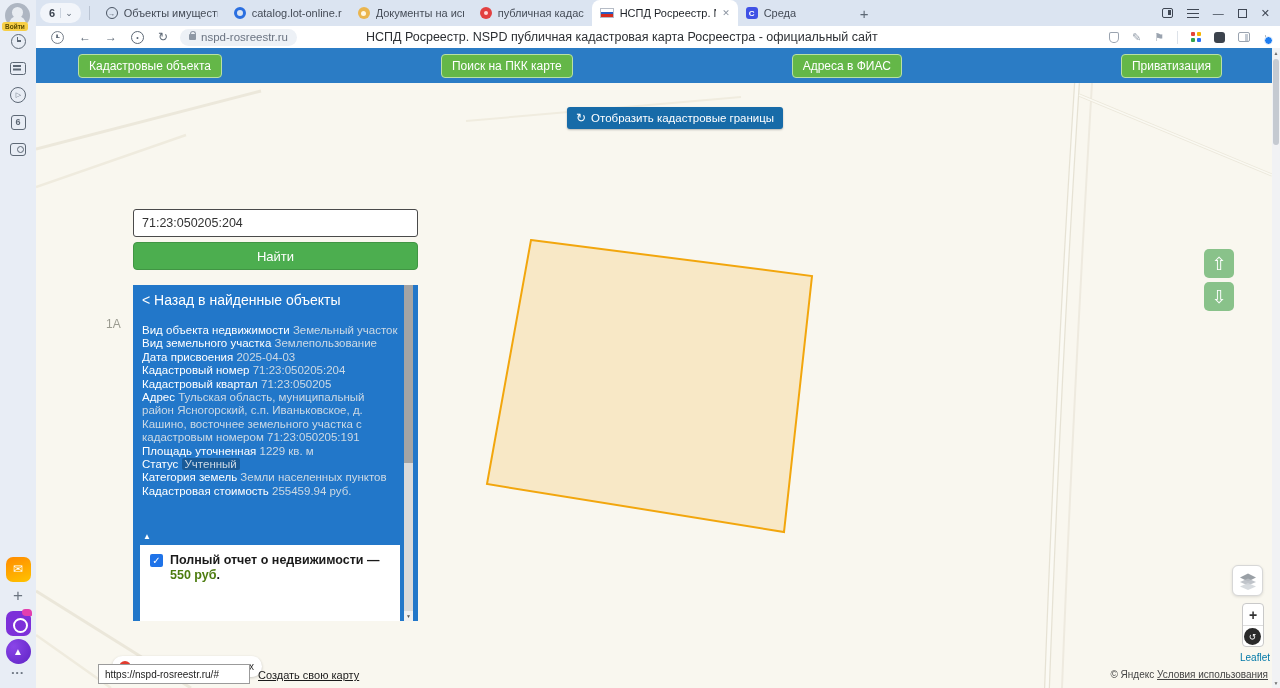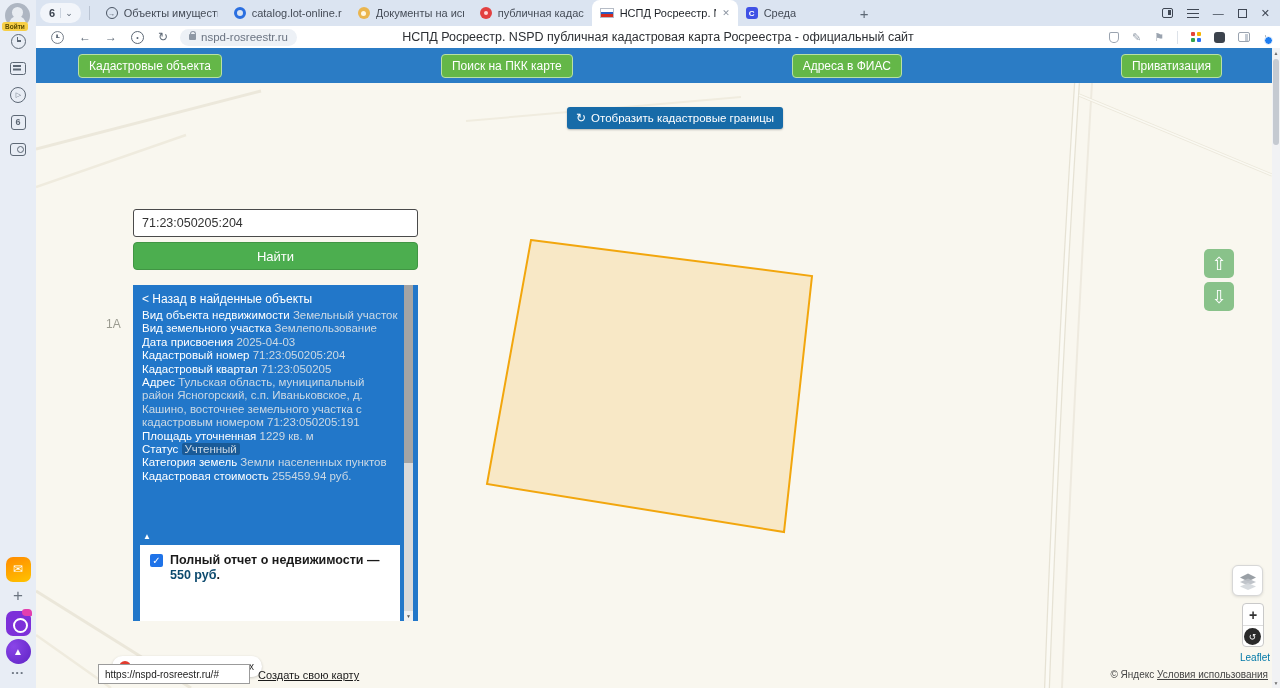--- a/index.html
+++ b/index.html
@@ -62,21 +62,21 @@
 
   
   .addressbar { position:absolute; left:36px; top:26px; width:1244px; height:22px; background:#ffffff; display:flex; align-items:center; z-index:29; color:#5d6875; }
   .ab-icon { margin-left:14px; font-size:12px; color:#5d6875; flex:0 0 auto; display:flex; align-items:center; }
   .ab-clock { transform:scale(.85); }
   .ab-circle { width:13px; height:13px; border:1.5px solid #5d6875; border-radius:50%; display:flex; align-items:center; justify-content:center; font-size:7px; }
   .domain-pill { margin-left:12px; height:17px; background:#edf1f6; border-radius:9px; display:flex; align-items:center; padding:0 9px; flex:0 0 auto; }
   .lock { width:7px; height:5.5px; background:#8e98a5; border-radius:1px; position:relative; margin-right:5px; }
   .lock::before { content:""; position:absolute; left:1px; top:-3.5px; width:3.5px; height:3.5px; border:1.2px solid #8e98a5; border-bottom:none; border-radius:3px 3px 0 0; }
   .domain-text { font-size:11.5px; color:#6b7482; }
-  .addr-title { position:absolute; left:330px; right:330px; text-align:center; font-size:12.5px; color:#2c2f33; white-space:nowrap; overflow:hidden; }
+  .addr-title { position:absolute; left:330px; right:330px; text-align:left; font-size:12.5px; color:#2c2f33; white-space:nowrap; overflow:hidden; }
   .ab-right { margin-left:auto; display:flex; align-items:center; gap:13px; padding-right:12px; }
   .shield-ic { width:10px; height:11px; border:1.4px solid #9aa3af; border-radius:2px 2px 45% 45%; }
   .ab-glyph { font-size:11px; color:#9aa3af; }
   .ab-div { width:1px; height:13px; background:#dde2e9; }
   .ext-ic { display:grid; grid-template-columns:4px 4px; grid-gap:1.5px; }
   .ext-ic i { width:4px; height:4px; border-radius:1px; }
   .dark-ic { width:11px; height:11px; border-radius:3px; background:#3c434d; }
   .panel-ic { width:12px; height:10px; border:1.4px solid #9aa3af; border-radius:2px; position:relative; }
   .panel-ic::after { content:""; position:absolute; right:0.5px; top:0.5px; width:3.5px; height:7px; background:#c3cad3; }
   .dl-ic { position:relative; font-size:11px; color:#6b7480; }
@@ -91,33 +91,33 @@
   .map svg.base { position:absolute; left:0; top:0; }
   .overlay-btn { position:absolute; left:531px; top:24px; height:22px; background:#176ba8; color:#fff; font-size:11.5px; border-radius:3px; display:flex; align-items:center; padding:0 9px; box-shadow:0 1px 2px rgba(0,0,0,.25); z-index:6; }
   .overlay-btn .ric { font-size:12px; margin-right:5px; }
   .parcel-num { position:absolute; left:70px; top:234px; font-size:12px; color:#9b9b90; z-index:3; }
 
   
   .search-input { position:absolute; left:97px; top:126px; width:285px; height:28px; border:1.5px solid #4a4a4a; border-radius:3px; background:#fff; font-size:12.5px; color:#333; padding:0 8px; font-family:"Liberation Sans",sans-serif; z-index:7; }
   .find-btn { position:absolute; left:97px; top:159px; width:285px; height:28px; background:#4cae4f; border:1px solid #419544; border-radius:4px; color:#fff; font-size:13px; display:flex; align-items:center; justify-content:center; z-index:7; }
   .info-panel { position:absolute; left:97px; top:202px; width:285px; height:336px; background:#2277c9; color:#fff; z-index:7; overflow:hidden; }
   .ip-inner { padding:7px 20px 0 9px; }
-  .back-link { font-size:12px; color:#ffffff; margin-bottom:3px; }
+  .back-link { font-size:14px; color:#ffffff; margin-bottom:16px; }
   .irow { font-size:11.5px; line-height:13.4px; color:#ccd9e4; }
   .irow .lbl { color:#ffffff; }
   .irow .hl { background:rgba(15,55,90,.45); border-radius:2px; padding:0 3px; }
   .collapse-tri { position:absolute; left:10px; top:247px; font-size:8px; color:#fff; }
   .ip-scroll { position:absolute; right:5px; top:0; width:9px; height:326px; background:#dadada; }
   .ip-thumb { position:absolute; left:0; top:0; width:9px; height:178px; background:#a4a4a4; }
   .ip-down { position:absolute; right:5px; bottom:0; width:9px; height:10px; background:#f0f0f0; color:#555; font-size:5px; display:flex; align-items:center; justify-content:center; }
   .report-panel { position:absolute; left:7px; top:260px; width:260px; height:76px; background:#ffffff; overflow:hidden; padding:8px 8px 0 8px; }
   .rp-title-row { display:flex; align-items:flex-start; }
   .checkbox { flex:0 0 auto; width:13px; height:13px; background:#1f73e8; border-radius:2px; color:#fff; font-size:10px; line-height:13px; text-align:center; margin:1px 7px 0 2px; }
   .rp-title { font-size:12.5px; font-weight:bold; color:#1a1a1a; line-height:15px; }
-  .rp-price { color:#0c4a6e; }
+  .rp-price { color:#4d7c0f; }
   .rp-list { margin:5px 0 0 14px; }
   .rp-list li { font-size:9.5px; color:#3d3d3d; line-height:12.5px; list-style:disc; margin-left:8px; }
 
   
   .arrow-btn { position:absolute; left:1168px; width:30px; height:29px; background:#89c28a; border-radius:5px; color:#fff; font-size:18px; display:flex; align-items:center; justify-content:center; z-index:6; }
   .arrow-up { top:166px; } .arrow-down { top:199px; }
   .layers-btn { position:absolute; left:1196px; top:482px; width:31px; height:31px; background:#fff; border:1px solid #d7d7d7; border-radius:6px; display:flex; align-items:center; justify-content:center; box-shadow:0 1px 3px rgba(0,0,0,.12); z-index:6; }
   .zoom-ctrl { position:absolute; left:1206px; top:520px; width:22px; height:44px; background:#fff; border:1px solid #c9c9c9; border-radius:4px; z-index:6; }
   .zoom-in { height:22px; border-bottom:1px solid #ddd; display:flex; align-items:center; justify-content:center; font-size:14px; font-weight:bold; color:#333; }
   .zoom-out { height:21px; display:flex; align-items:center; justify-content:center; font-size:14px; color:#333; position:relative; }

